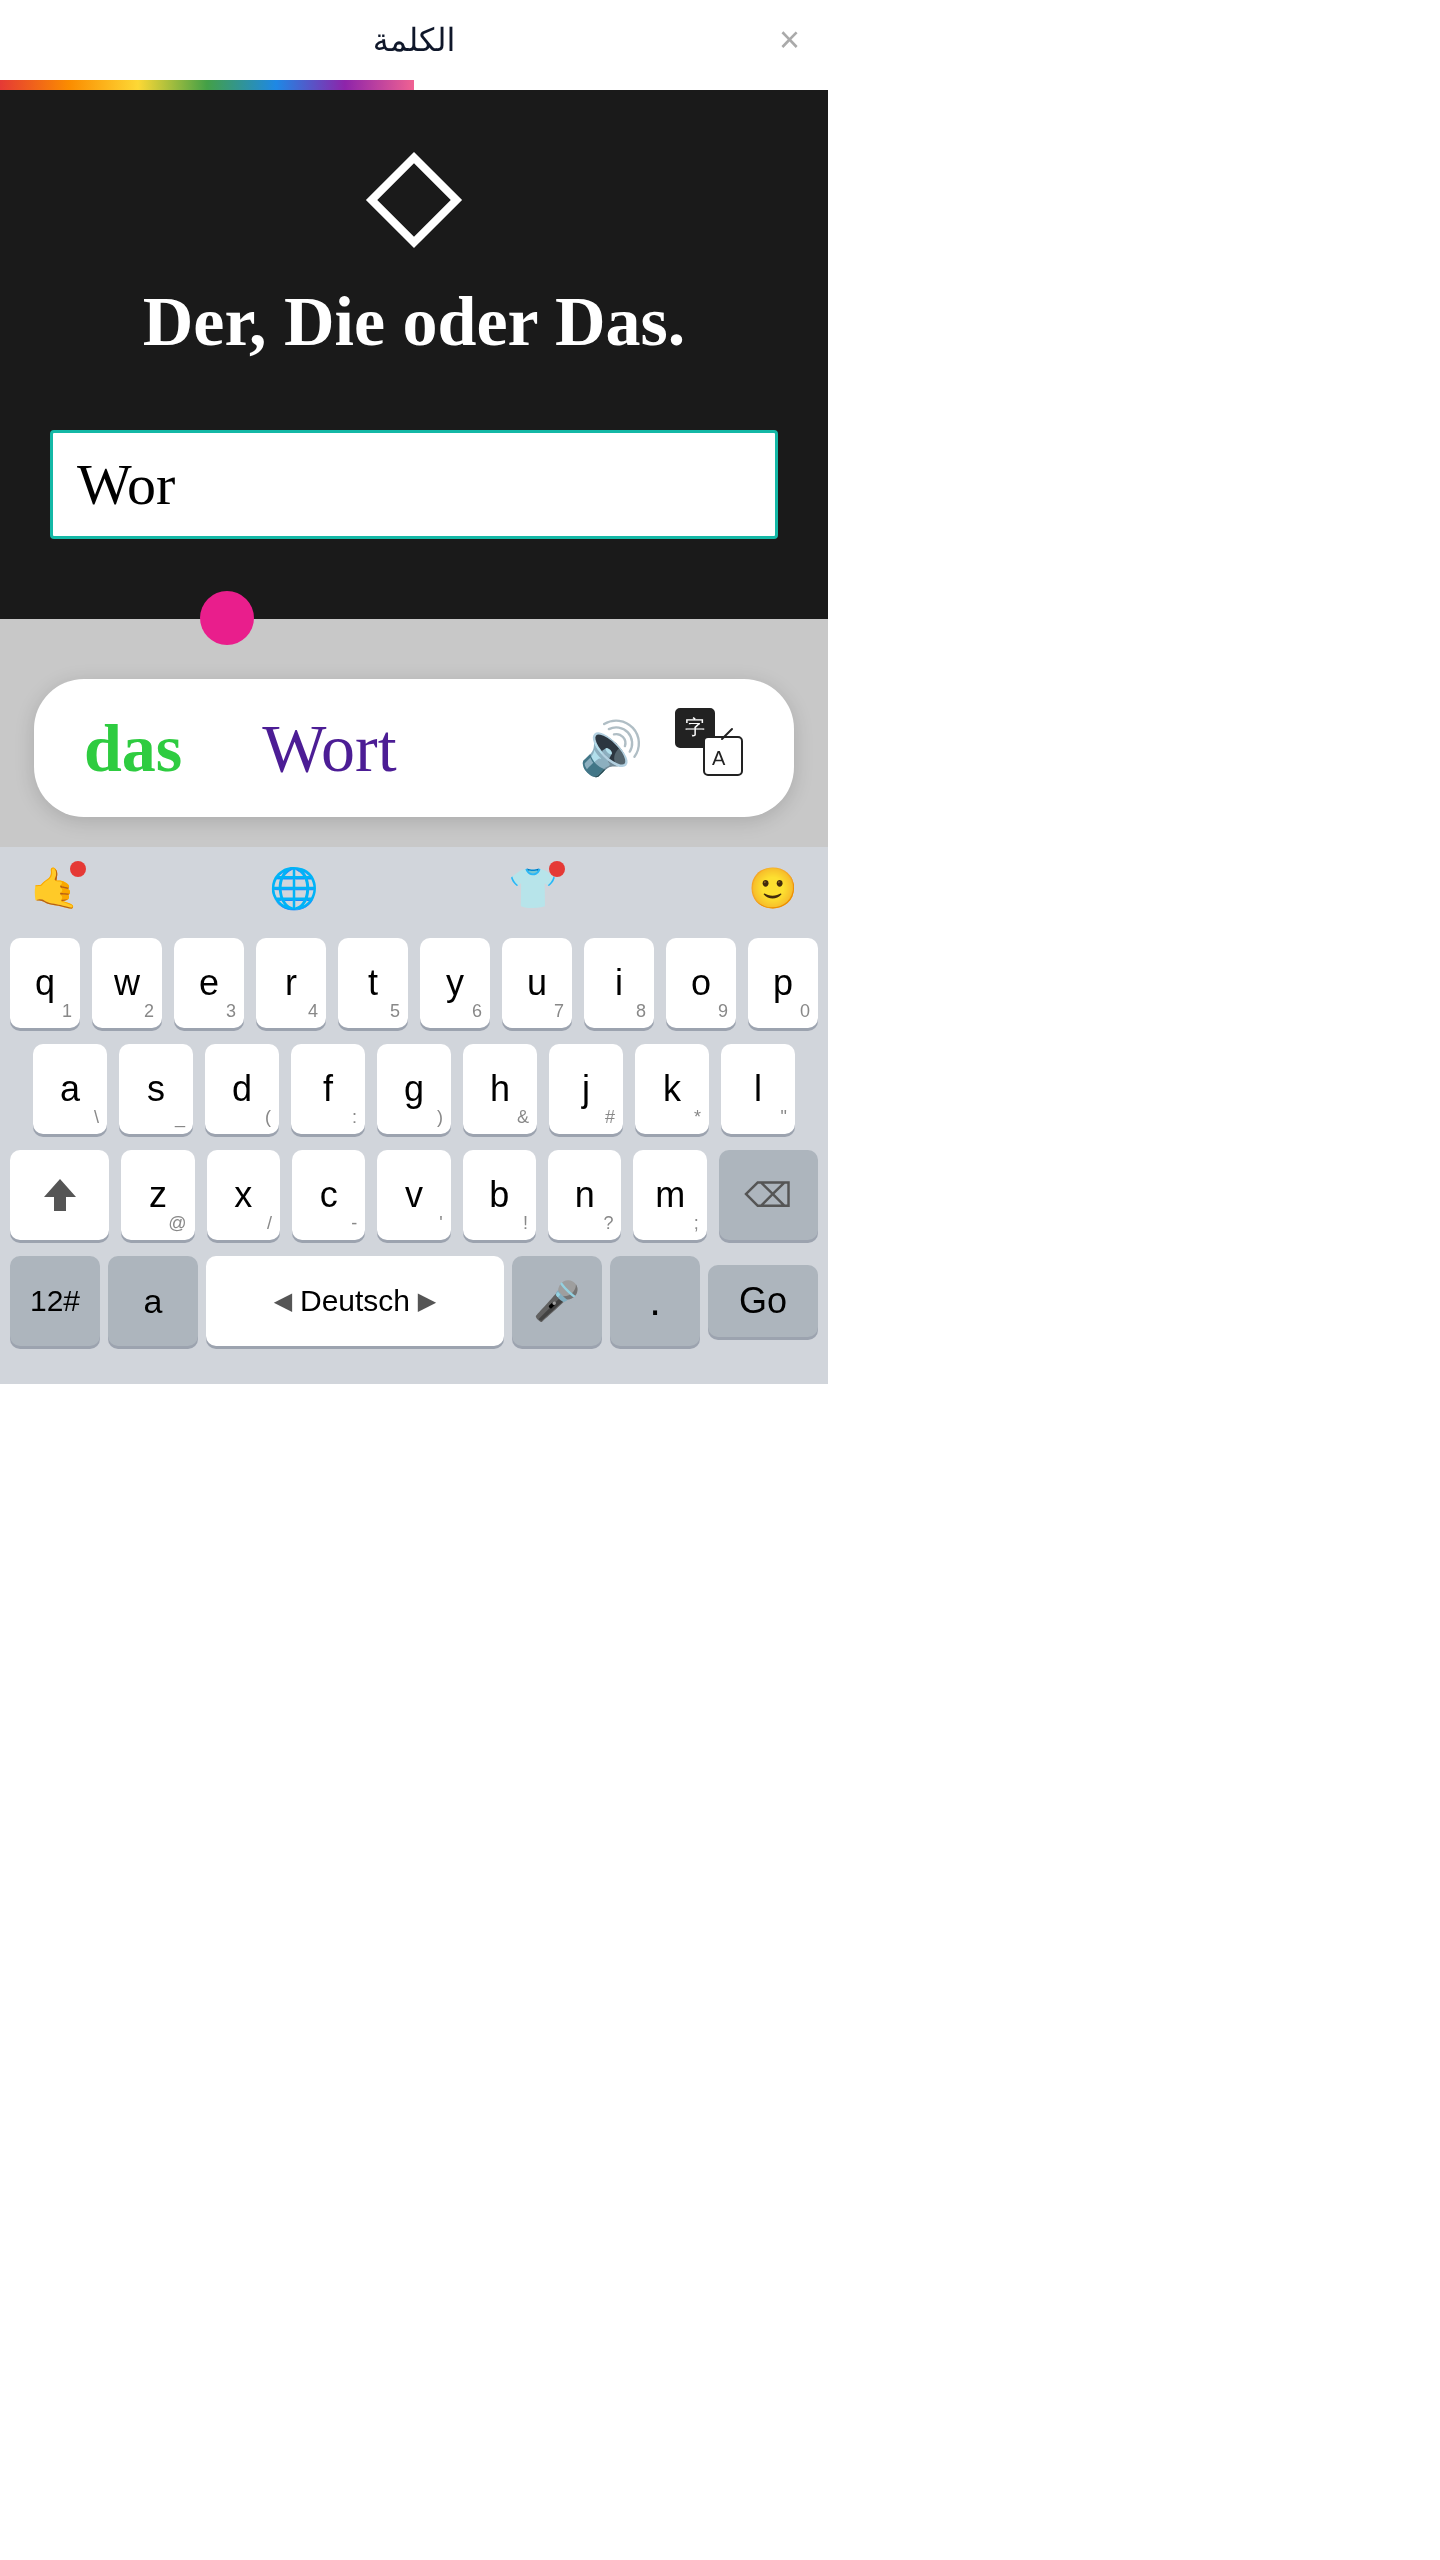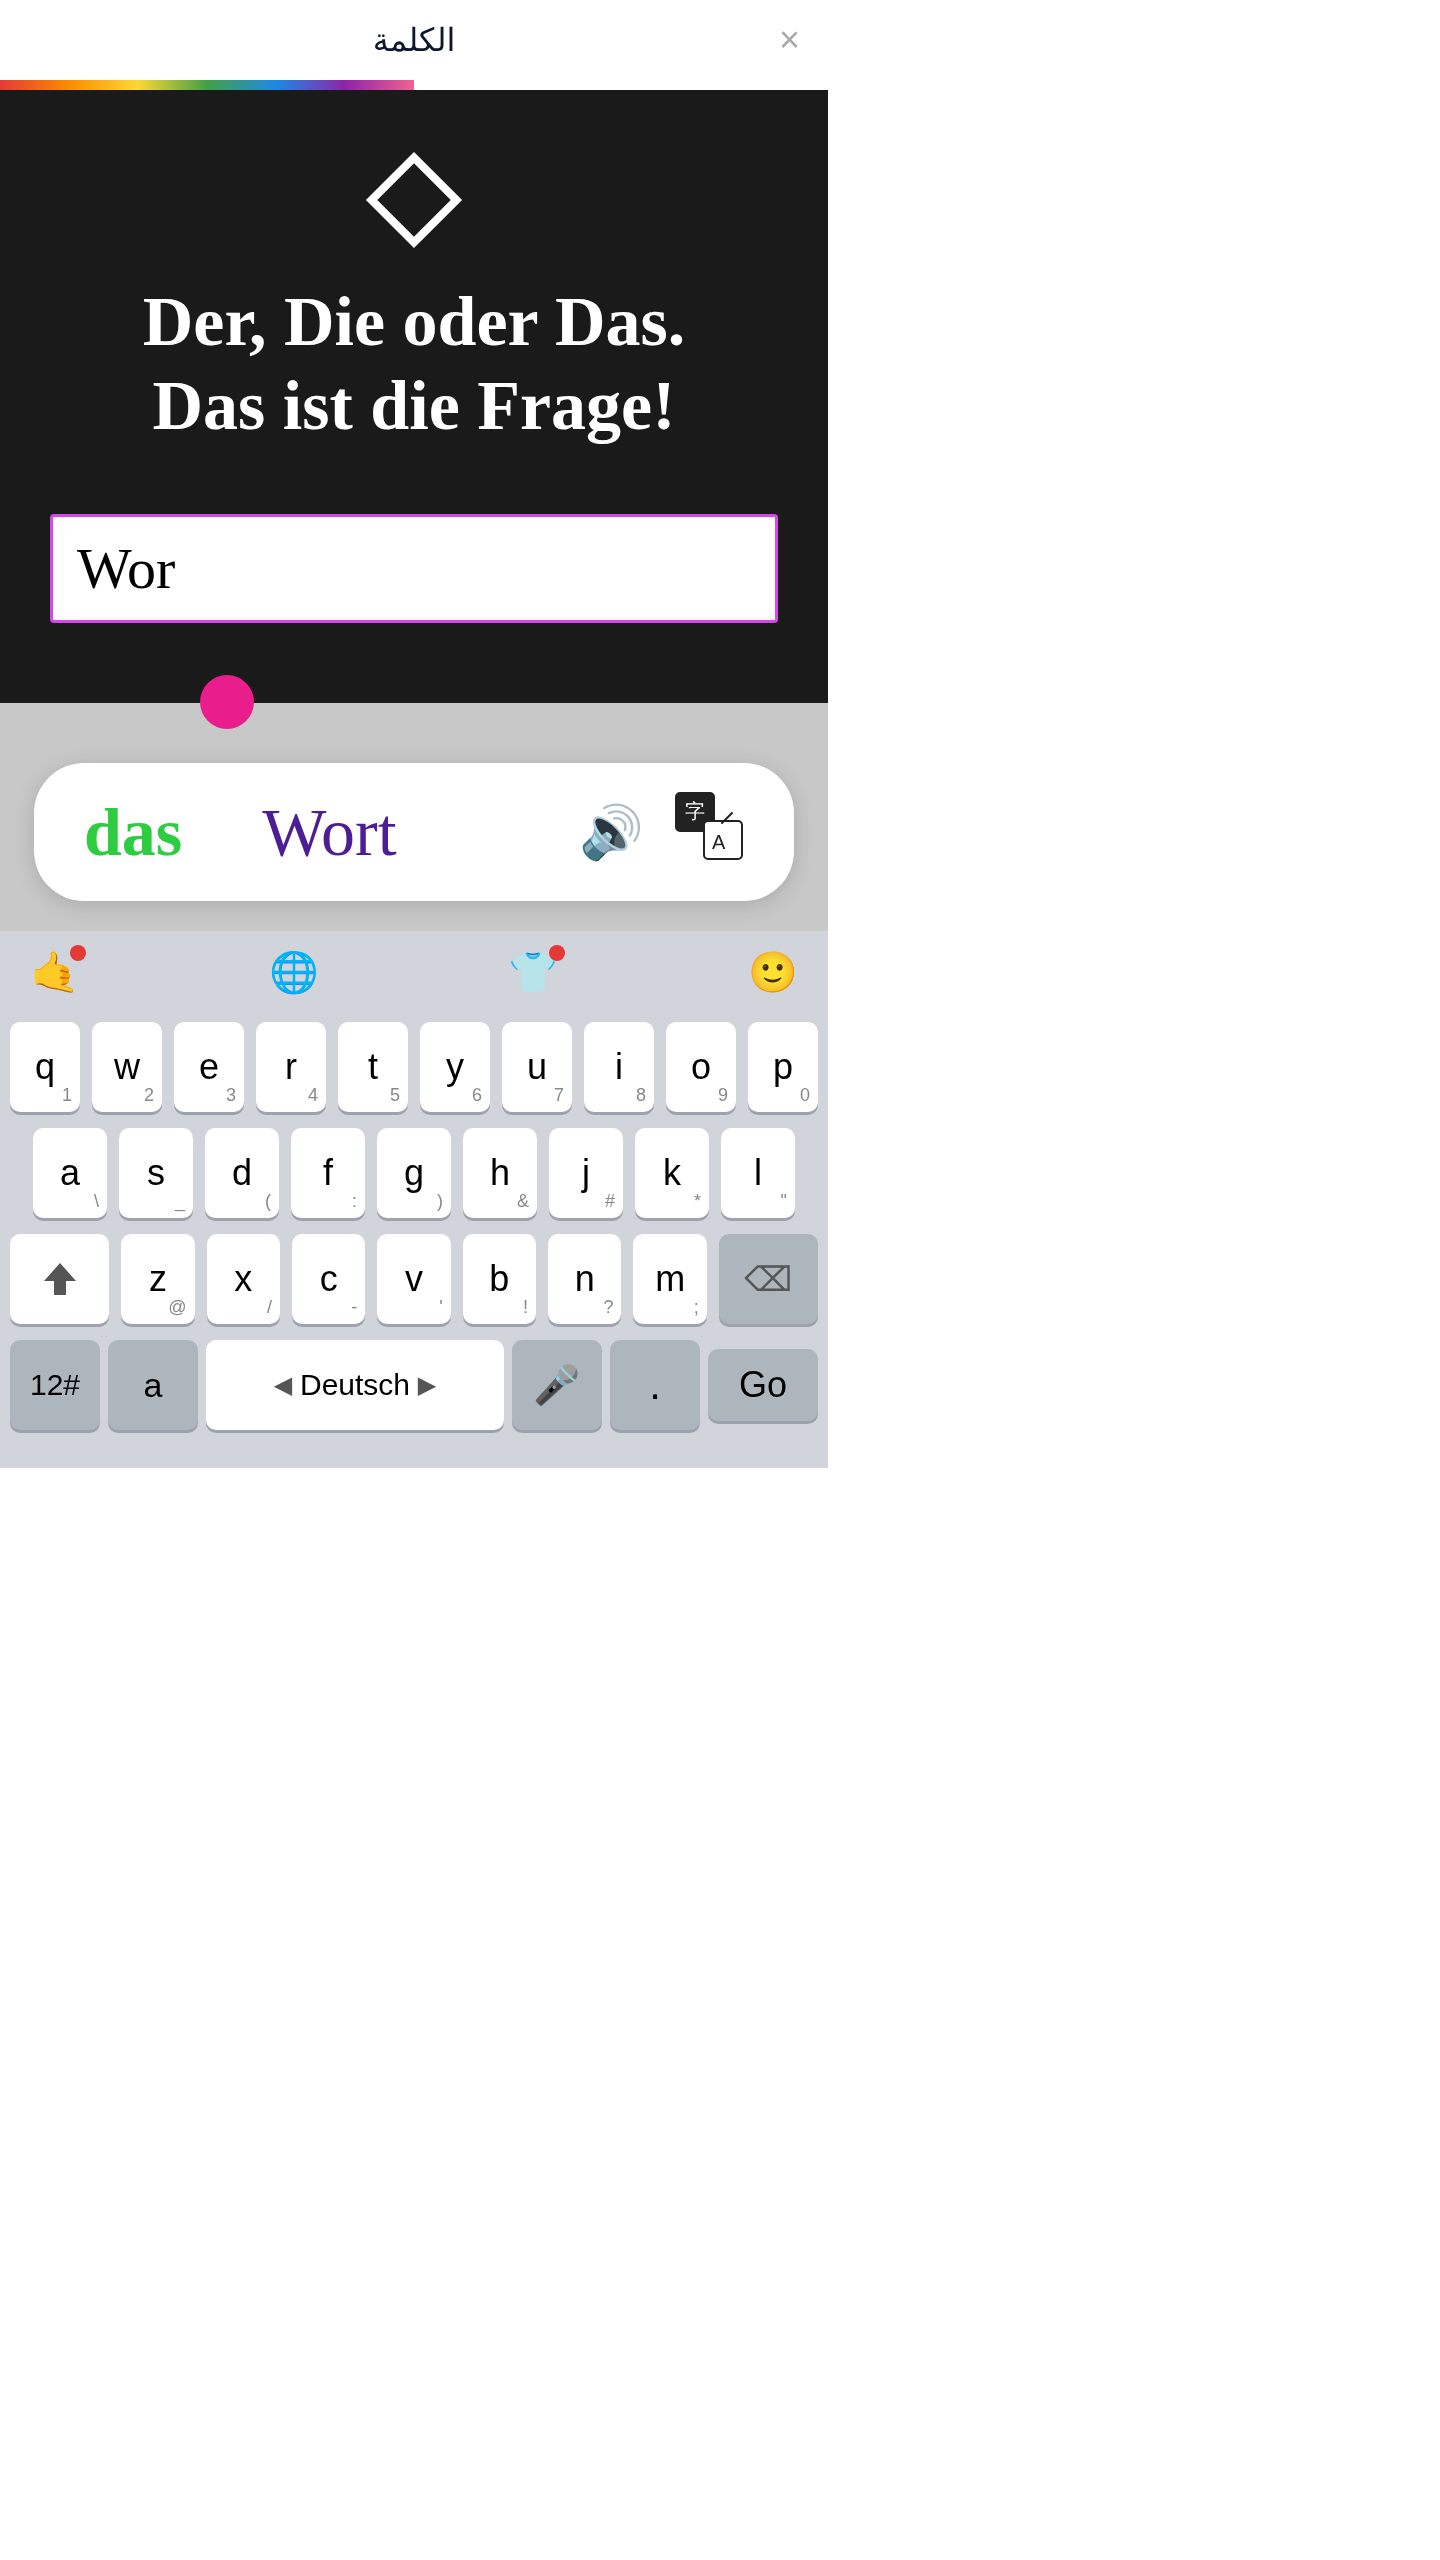--- a/index.html
+++ b/index.html
@@ -74,21 +74,21 @@
     
     .input-wrapper {
       position: relative;
       margin: 0 10px 0 10px;
     }
     .text-input {
       width: 100%;
       font-size: 58px;
       font-weight: 400;
       padding: 18px 24px;
-      border: 3px solid #d946ef;
+      border: 3px solid #14b8a6;
       border-radius: 4px;
       background: #fff;
       color: #000;
       outline: none;
       font-family: Georgia, 'Times New Roman', serif;
     }
 
     
     .gray-area {
       background: #c8c8c8;
@@ -340,21 +340,20 @@
 <div class="main-content">
 
   <div class="logo-area">
     <svg width="100" height="100" viewBox="0 0 100 100">
       <rect x="20" y="20" width="60" height="60" transform="rotate(45 50 50)" fill="none" stroke="white" stroke-width="8"></rect>
     </svg>
   </div>
 
   <div class="headline">
     <span>Der, Die oder Das.</span><br>
-    <span>Das ist die Frage!</span>
   </div>
 
   <div class="input-wrapper">
     <input type="text" class="text-input" value="Wor" style="">
   </div>
 </div>
 
 <div class="gray-area">
   <div class="pink-dot"></div>
 

